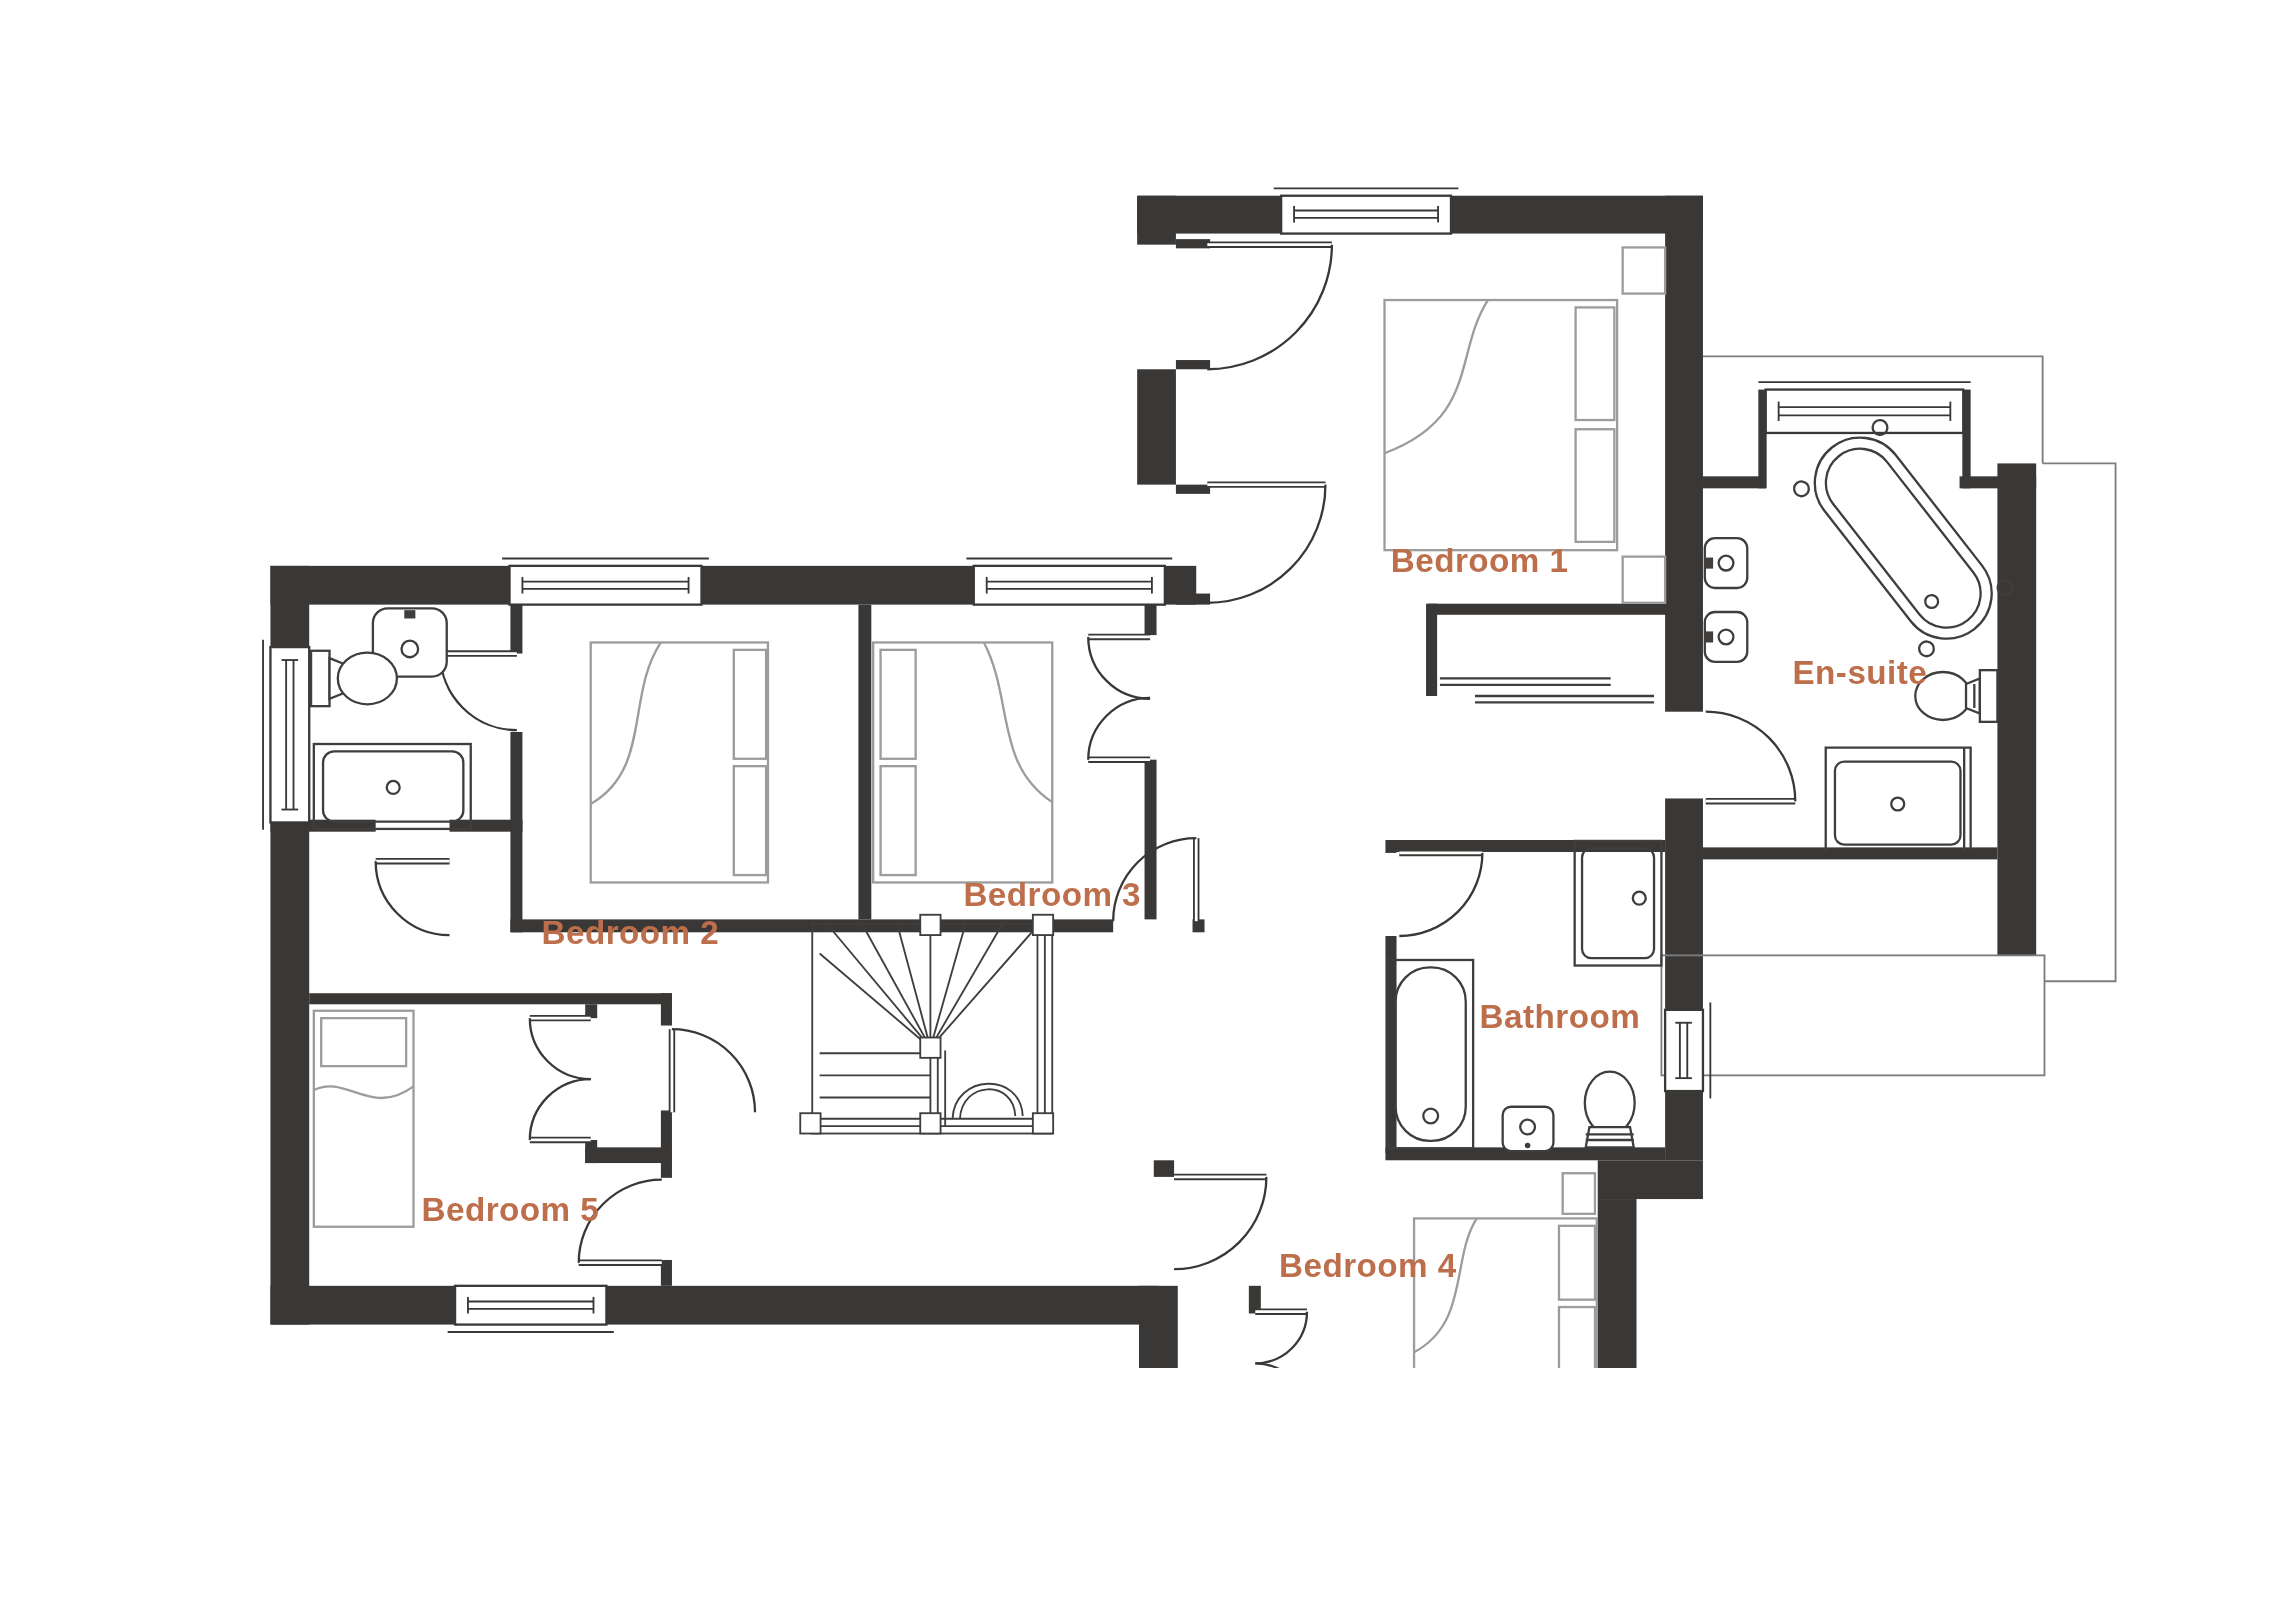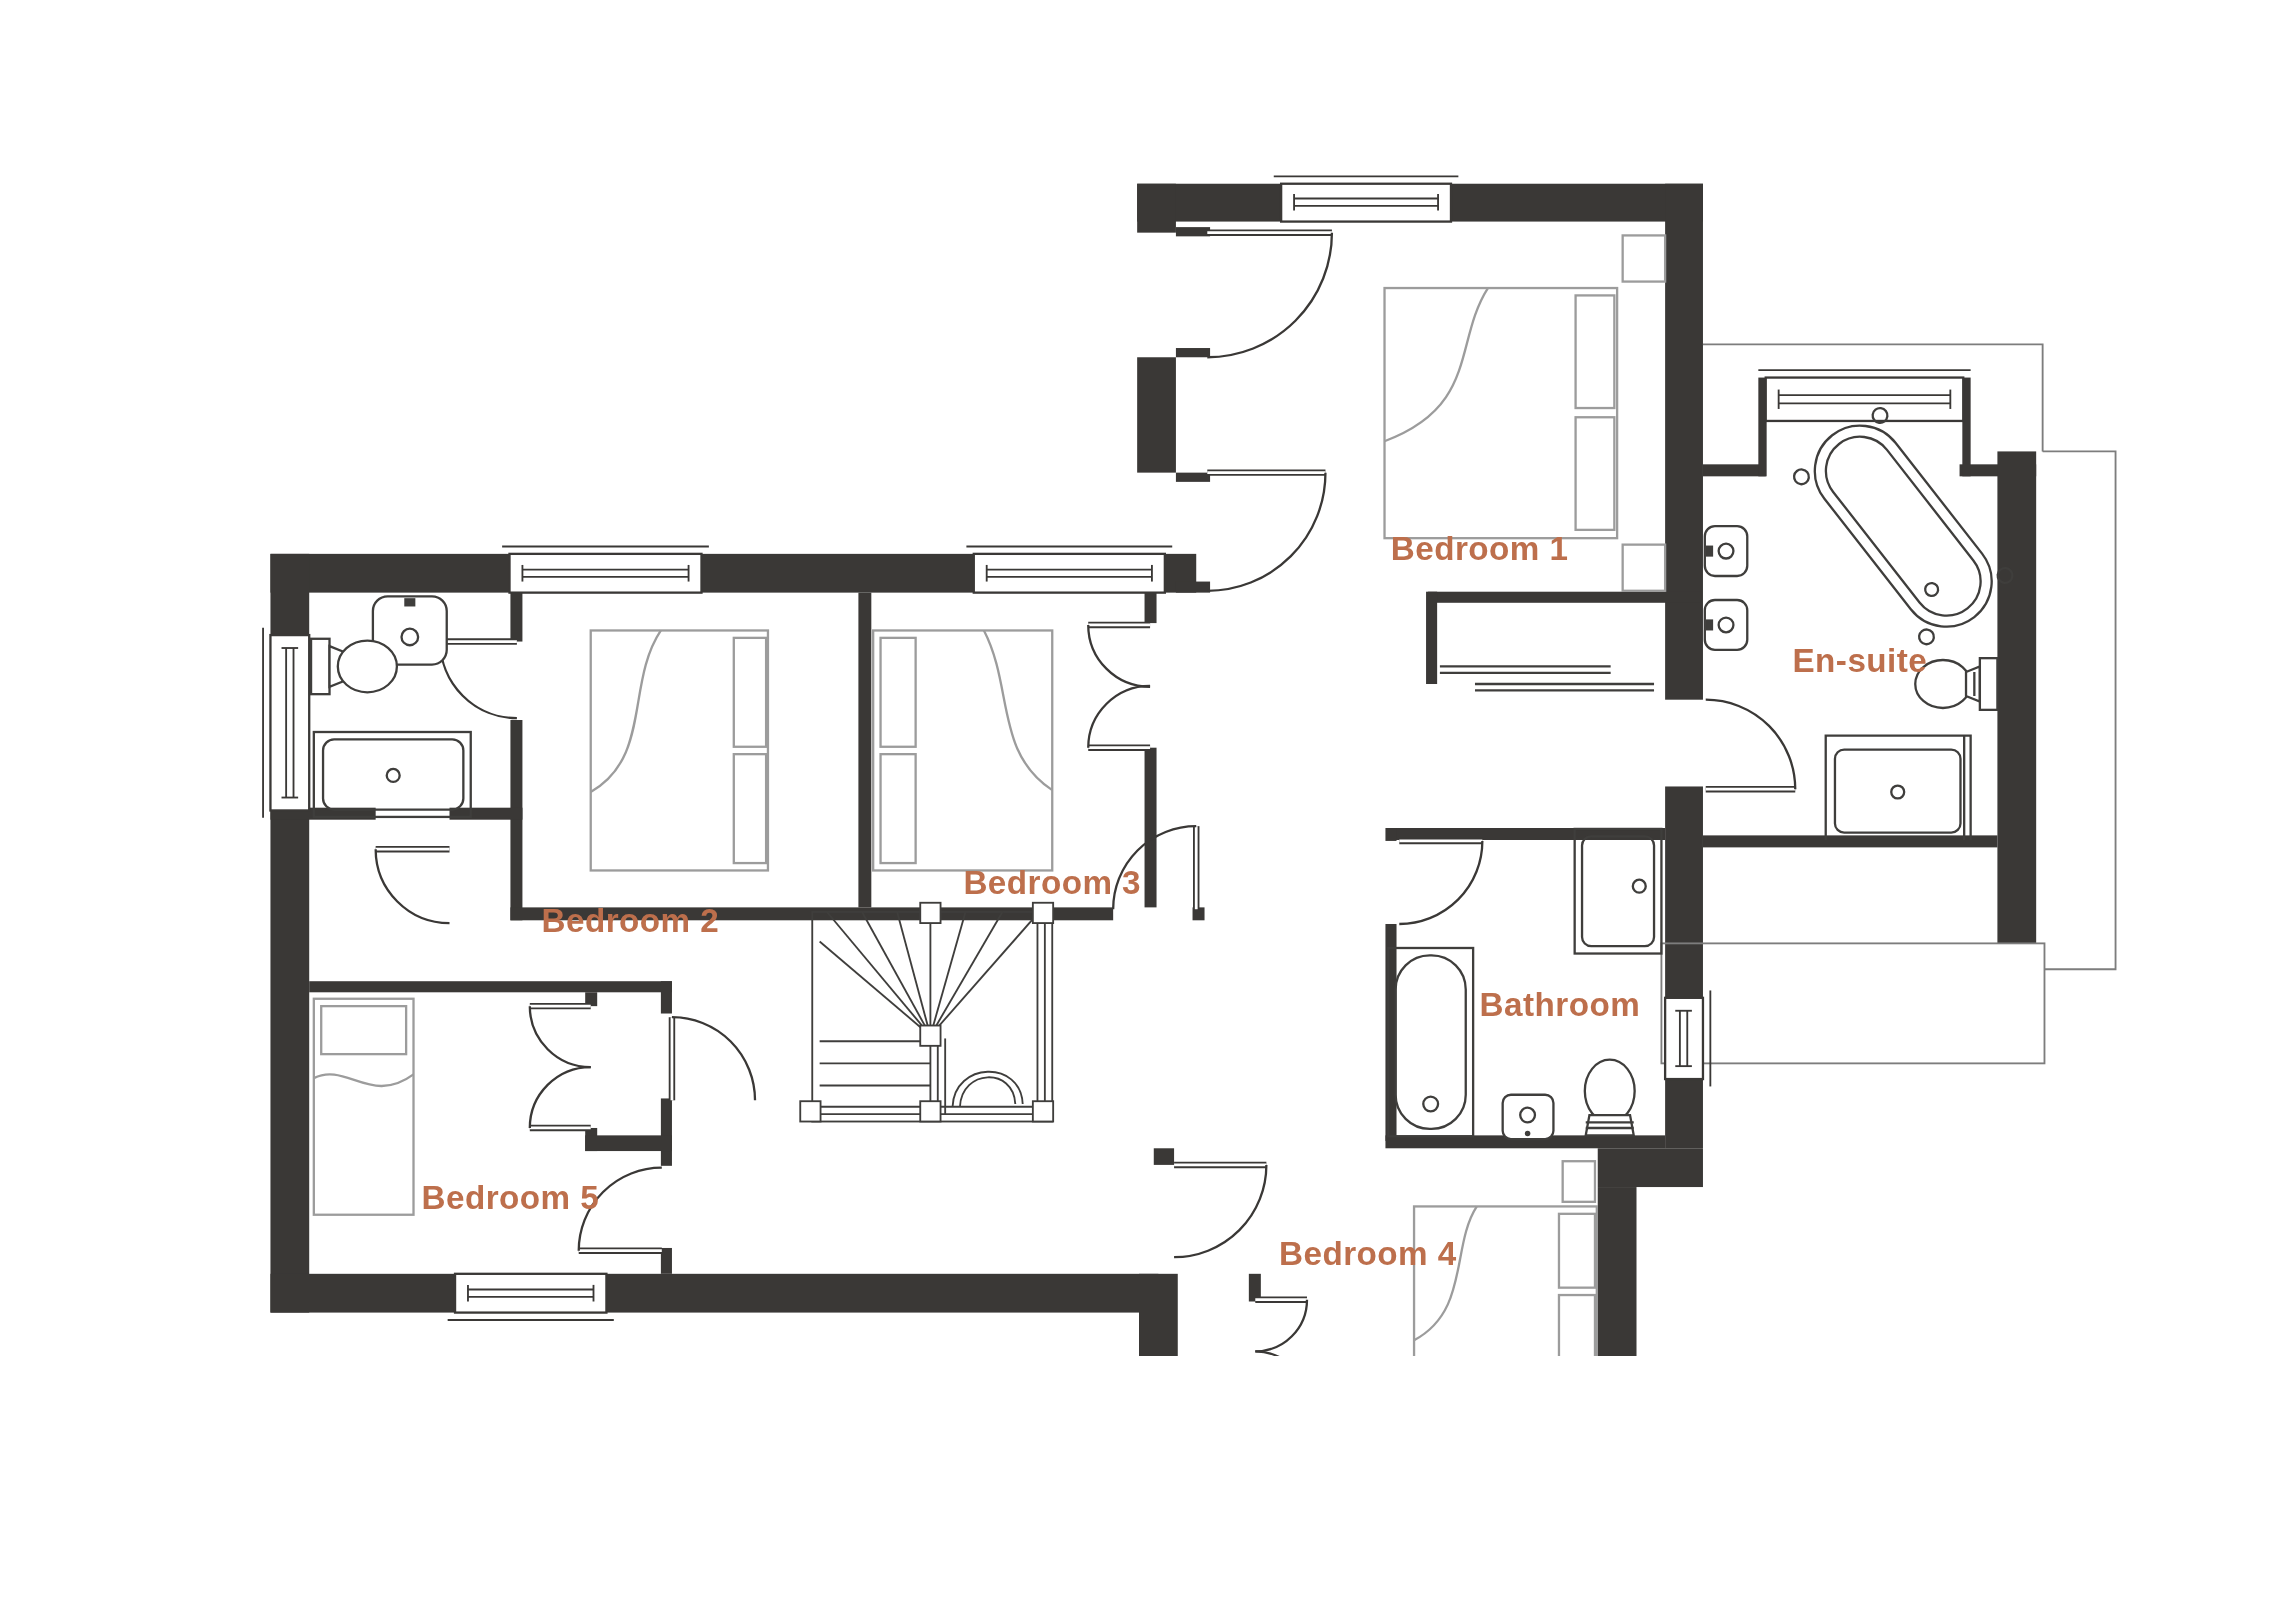--- a/index.html
+++ b/index.html
@@ -1,17 +1,17 @@
 <!DOCTYPE html>
 <html style="--wall: #3a3836; --label: #bd6f4c; --fixture: #3f3e3c; --furniture: #9c9c9c; --roofline: #7d7d7d; --bg: #ffffff;font-size:14.8px"><head>
 <meta charset="utf-8">
 <style>
   html,body{margin:0;padding:0;background:#fff;}
   .canvas{position:relative;width:2290px;height:1356px;background:var(--bg,#fff);overflow:hidden;
-          font-family:"Liberation Sans",sans-serif;}
+          font-family:"Liberation Sans",sans-serif;margin-top:12px;}
   svg{position:absolute;left:0;top:0;}
   .wall{fill:var(--wall);}
   .thin{stroke:var(--roofline);fill:none;stroke-width:2;}
   .fx{stroke:var(--fixture);fill:none;stroke-width:2.5;}
   .fxw{stroke:var(--fixture);fill:#fff;stroke-width:2.5;}
   .fxf{fill:var(--fixture);}
   .fur{stroke:var(--furniture);fill:none;stroke-width:2.5;}
   .win{fill:#fff;stroke:var(--wall);stroke-width:2.5;}
   .winl{stroke:var(--wall);stroke-width:2;fill:none;}
   .leafb{stroke:var(--wall);stroke-width:7;}

